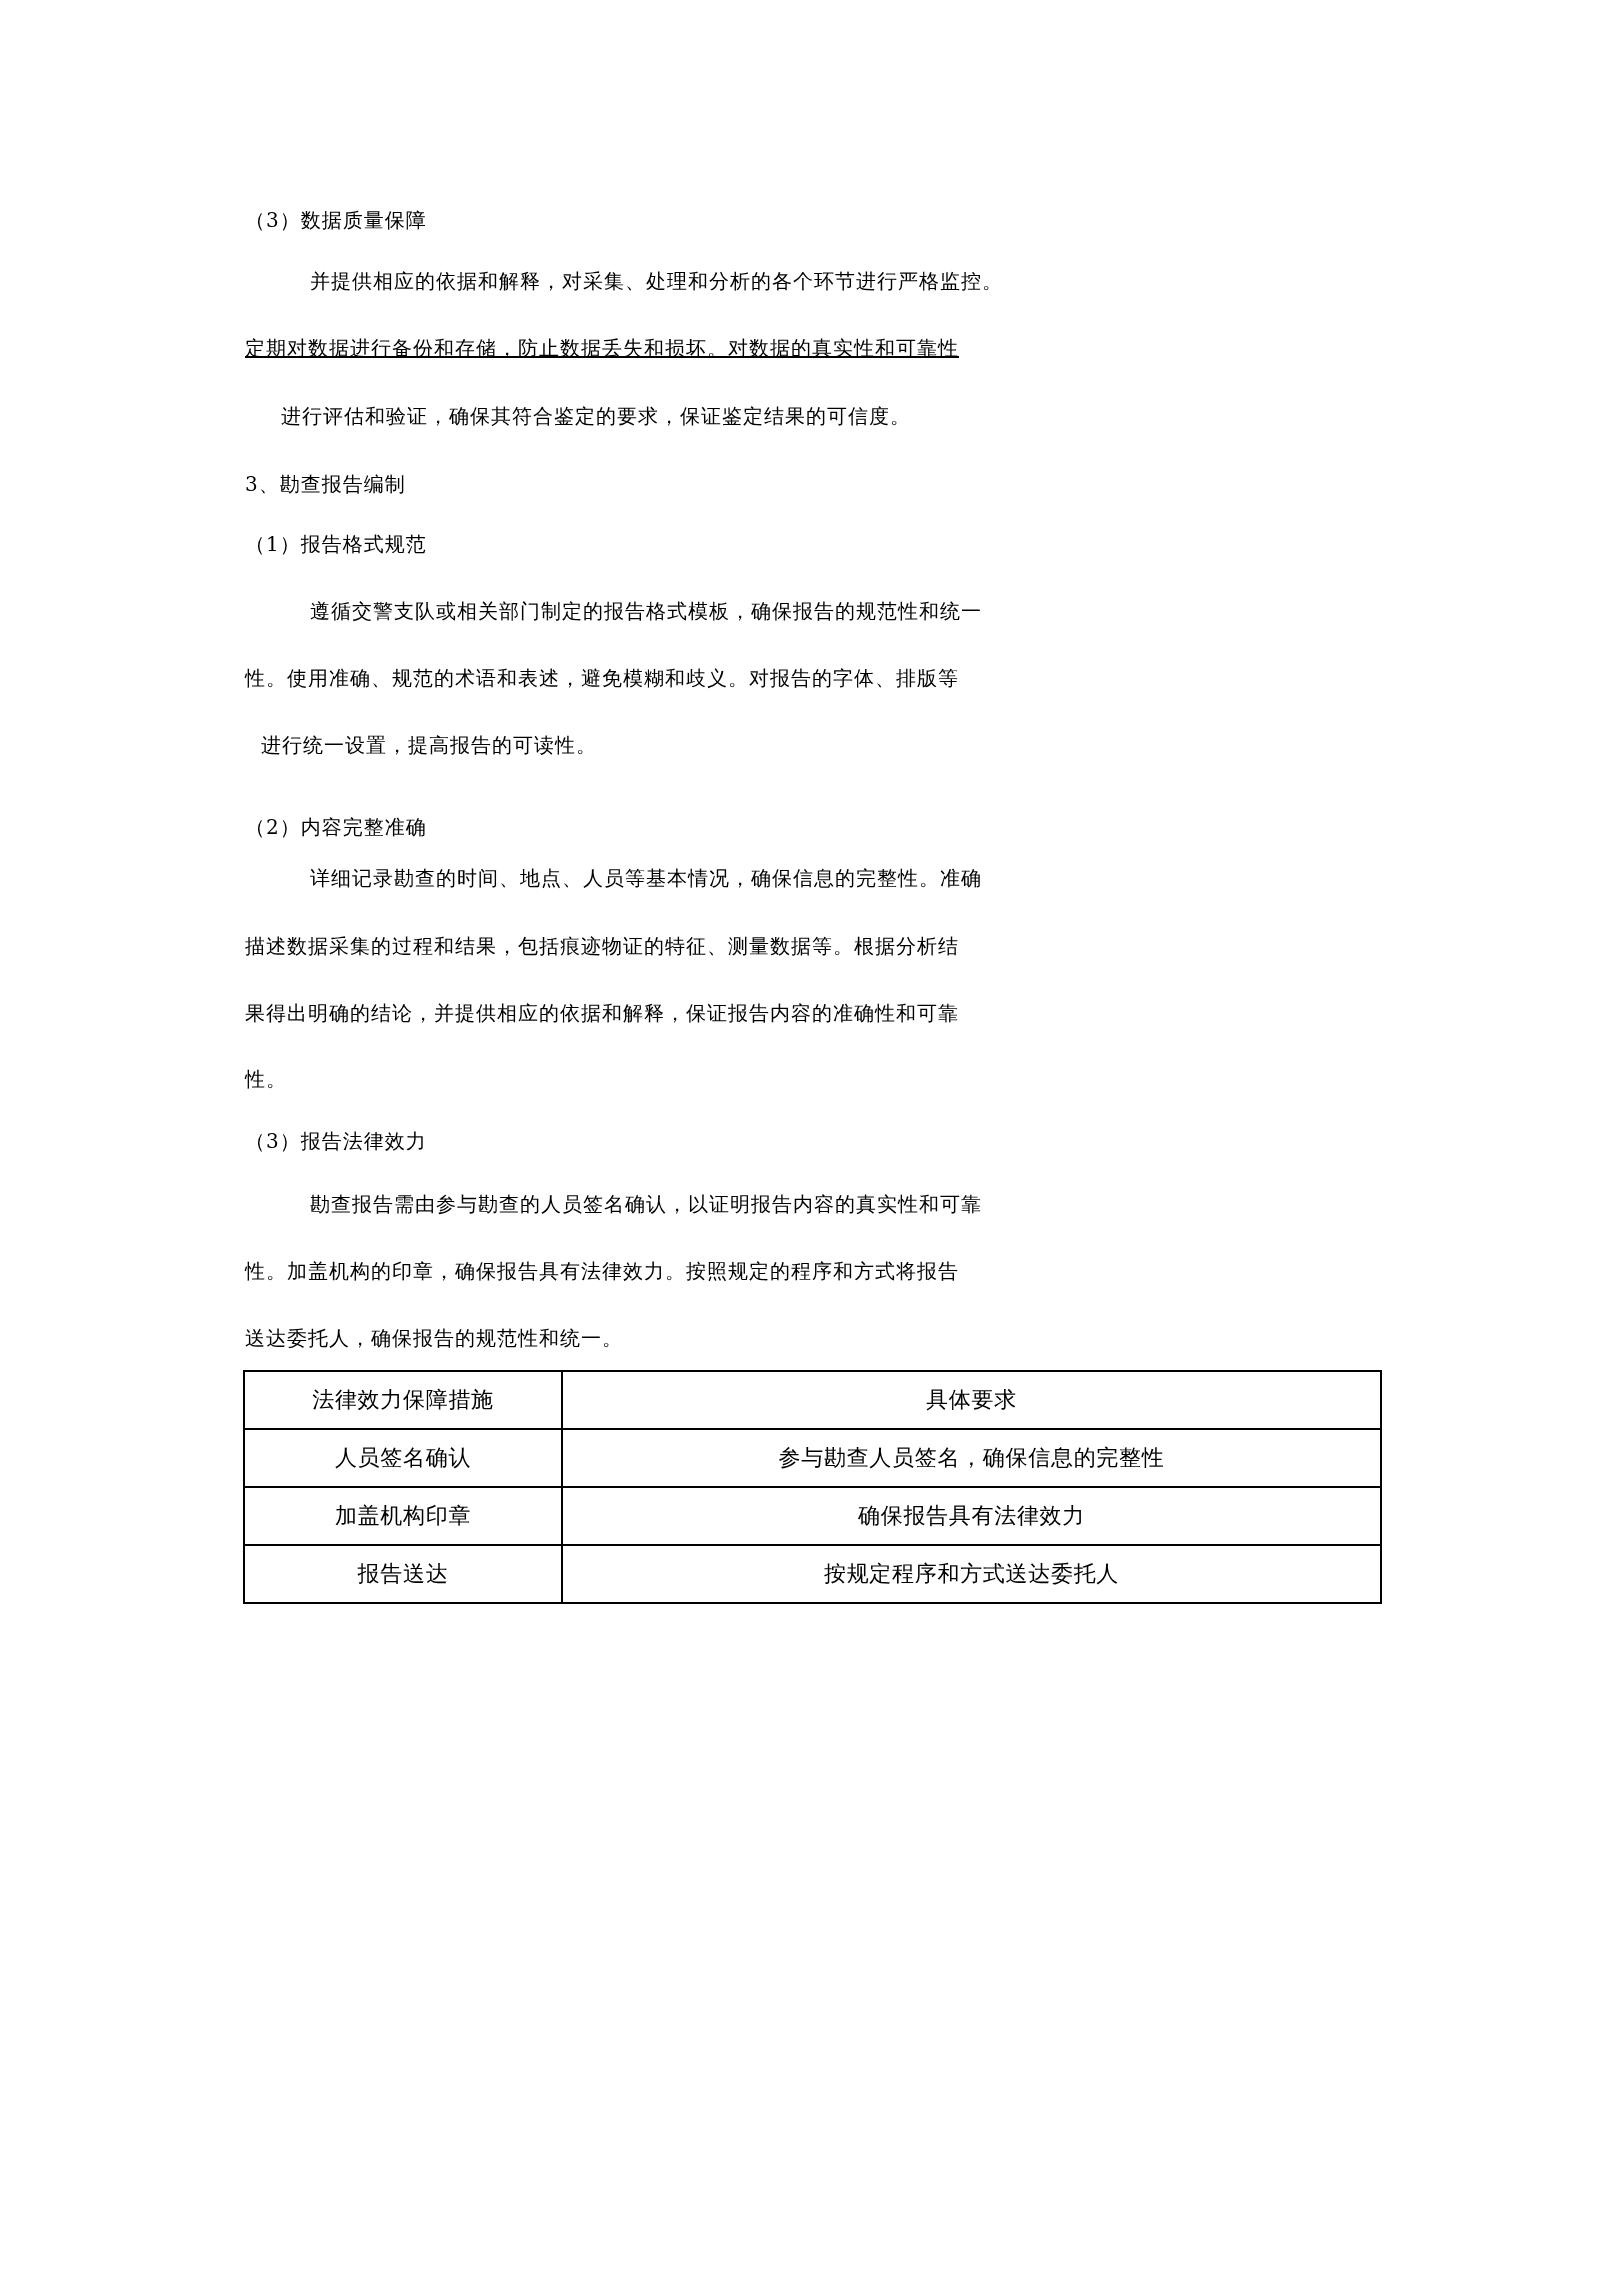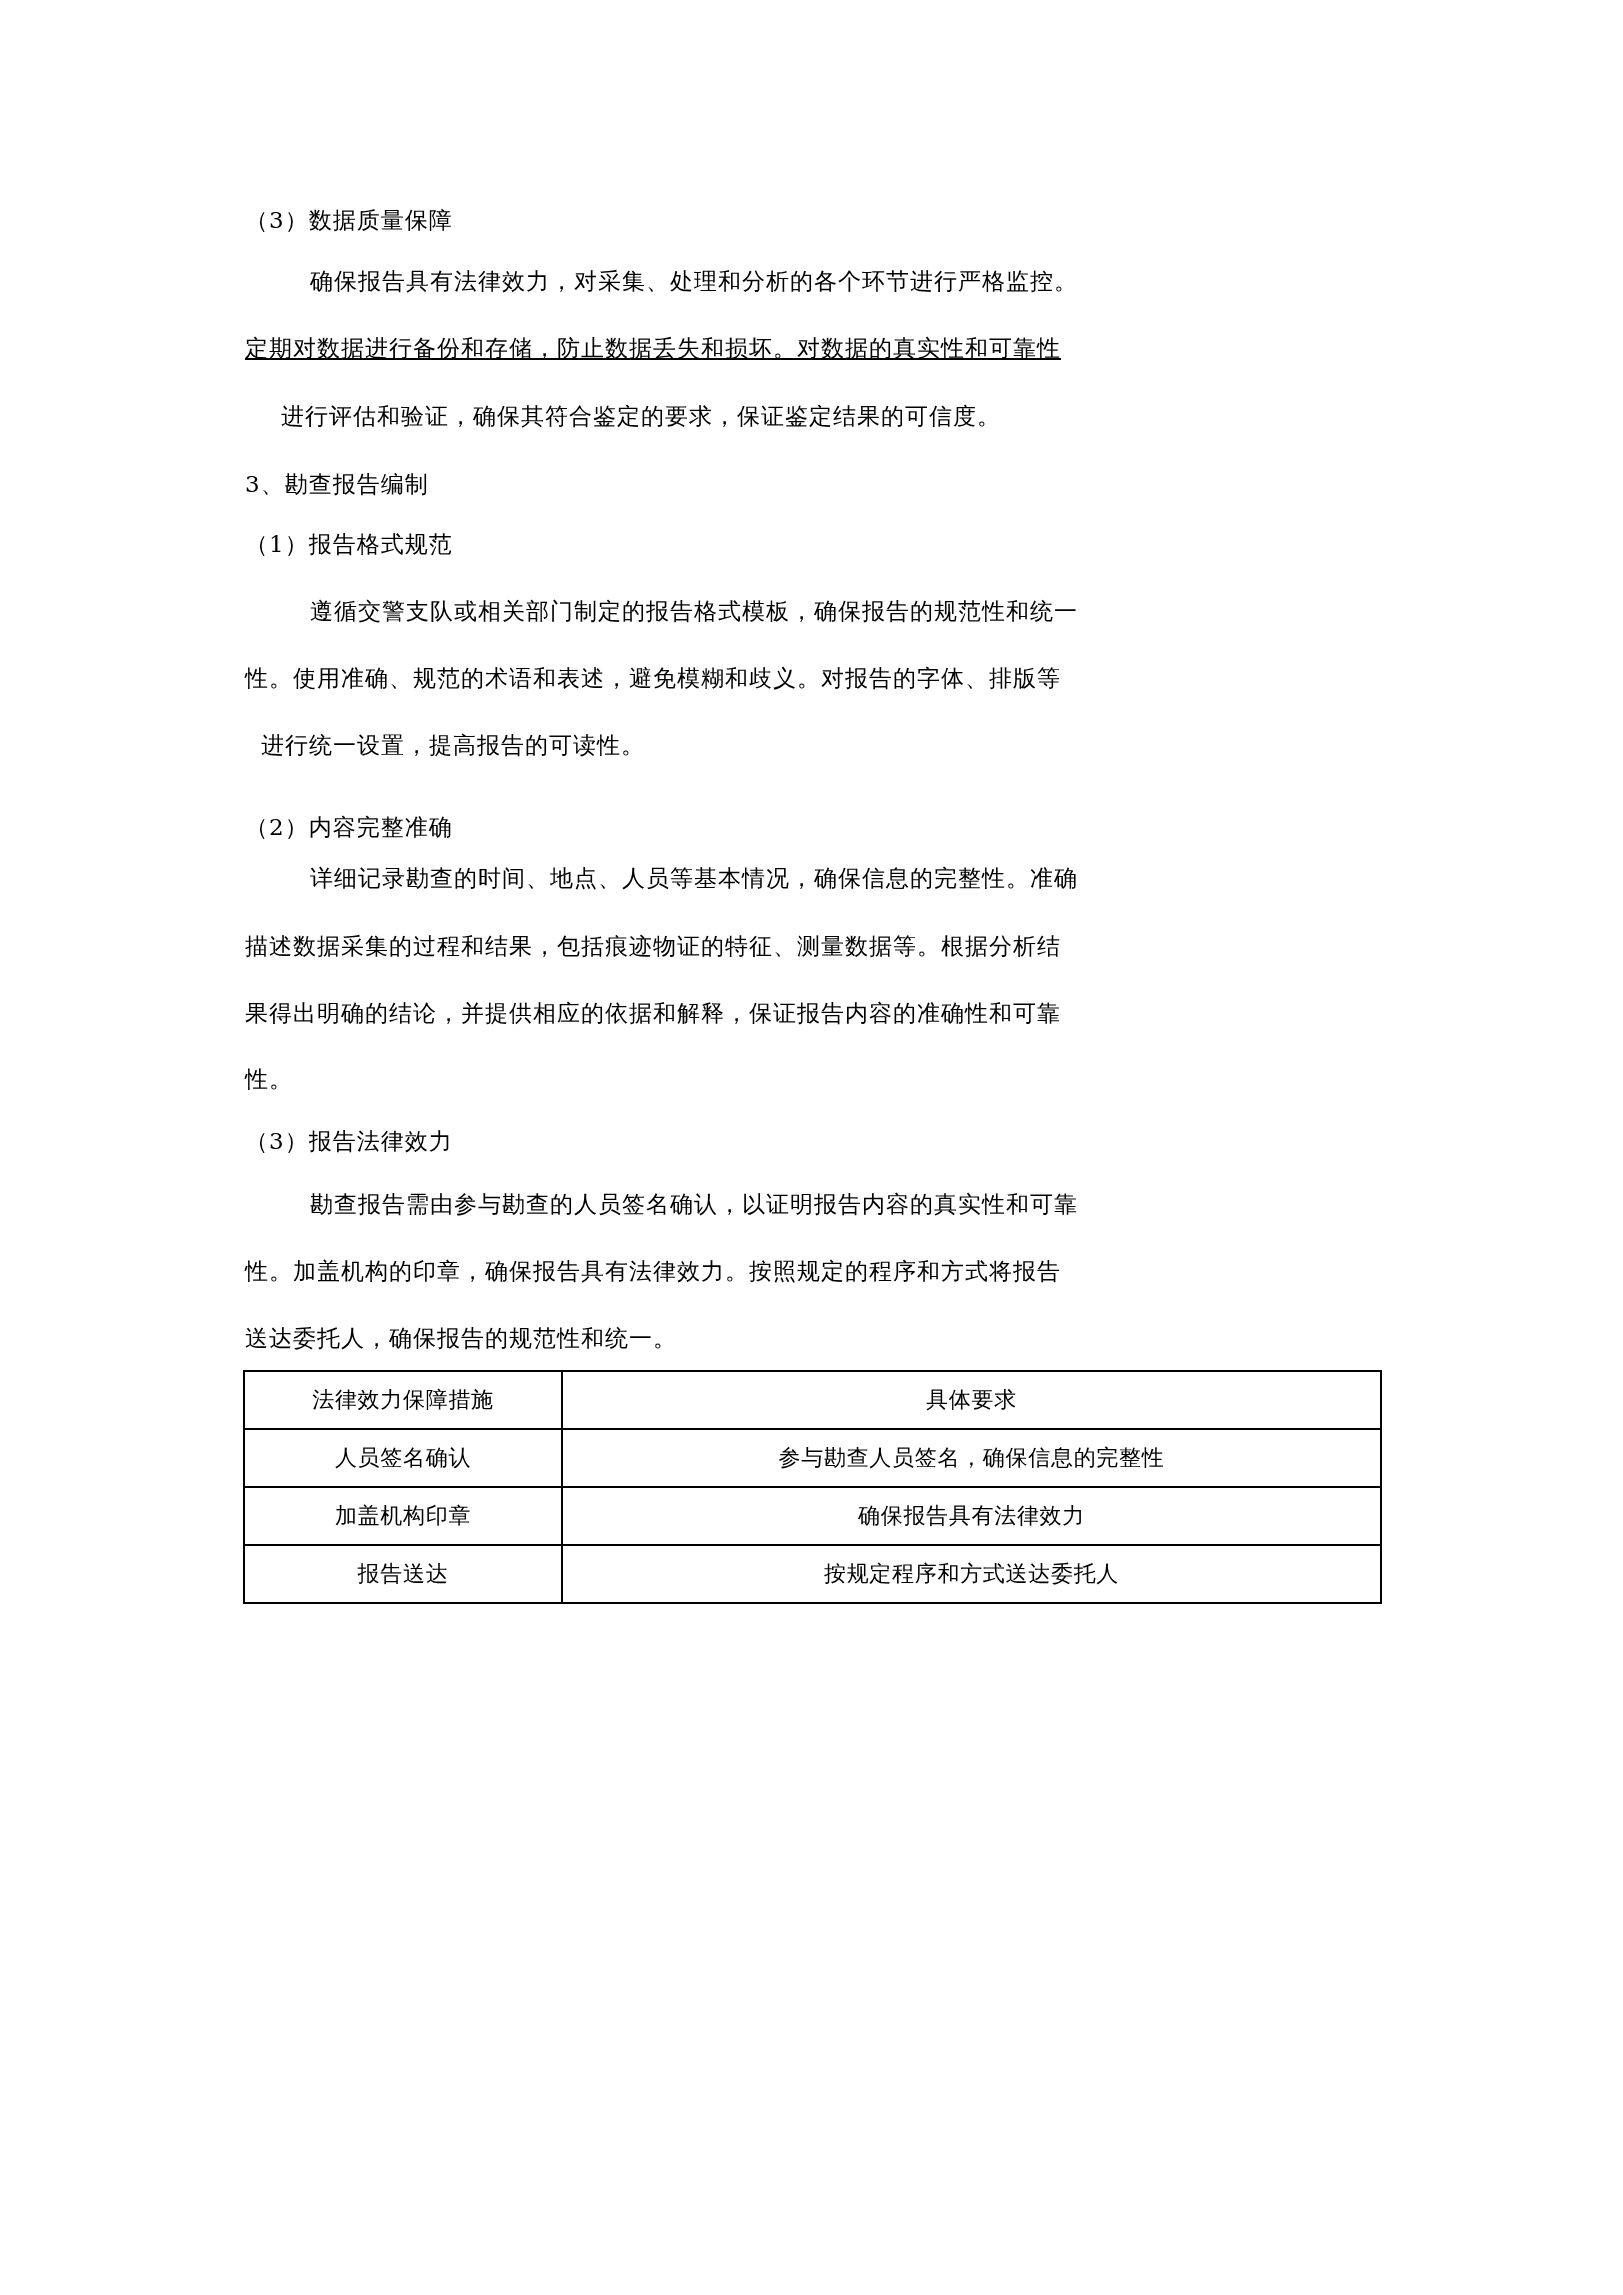--- a/index.html
+++ b/index.html
@@ -14,21 +14,21 @@
       overflow: hidden;
       font-family: "DejaVu Serif", "Liberation Serif", serif;
       color: #000000;
     }
     .line {
       position: absolute;
       left: 245px;
       width: 1119px;
       height: 39px;
       line-height: 39px;
-      font-size: 23px;
+      font-size: 20px;
       letter-spacing: 1px;
       white-space: nowrap;
     }
     .line.indent {
       left: 310px;
       width: 1055px;
     }
     .heading {
       left: 245px;
     }
@@ -50,21 +50,21 @@
       padding: 0;
       letter-spacing: 0.7px;
     }
     table.doc-table col.c1 { width: 318px; }
     table.doc-table col.c2 { width: 819px; }
   </style>
 </head>
 <body>
 
 <div class="line heading" style="top:201px;">（3）数据质量保障</div>
-<div class="line indent" style="top:262px;">确保报告具有法律效力，对采集、处理和分析的各个环节进行严格监控。</div>
+<div class="line indent" style="top:262px;">并提供相应的依据和解释，对采集、处理和分析的各个环节进行严格监控。</div>
 <div class="line" style="top:329px;text-decoration:underline;">定期对数据进行备份和存储，防止数据丢失和损坏。对数据的真实性和可靠性</div>
 <div class="line" style="top:397px;margin-left:36px;">进行评估和验证，确保其符合鉴定的要求，保证鉴定结果的可信度。</div>
 
 <div class="line heading" style="top:465px;">3、勘查报告编制</div>
 
 <div class="line heading" style="top:525px;">（1）报告格式规范</div>
 <div class="line indent" style="top:592px;">遵循交警支队或相关部门制定的报告格式模板，确保报告的规范性和统一</div>
 <div class="line" style="top:659px;">性。使用准确、规范的术语和表述，避免模糊和歧义。对报告的字体、排版等</div>
 <div class="line" style="top:726px;margin-left:16px;">进行统一设置，提高报告的可读性。</div>
 

